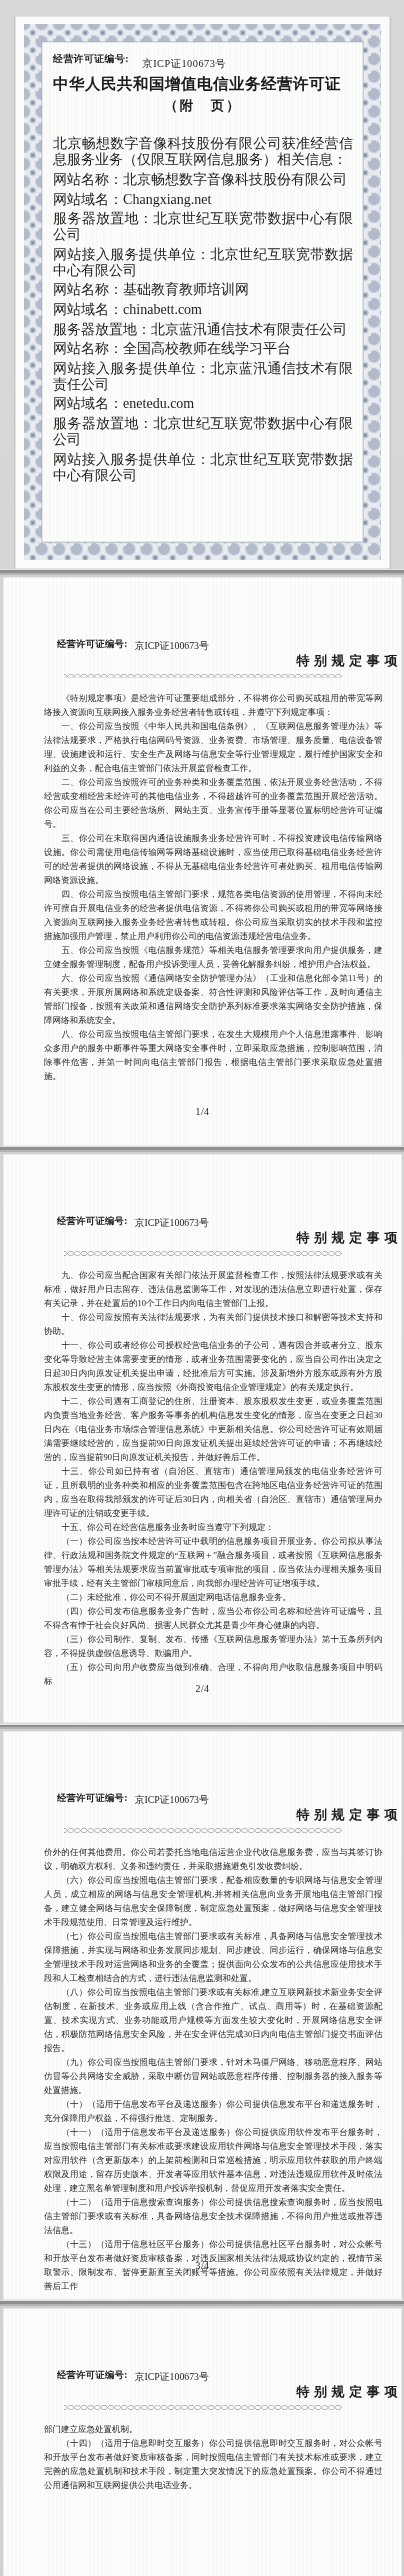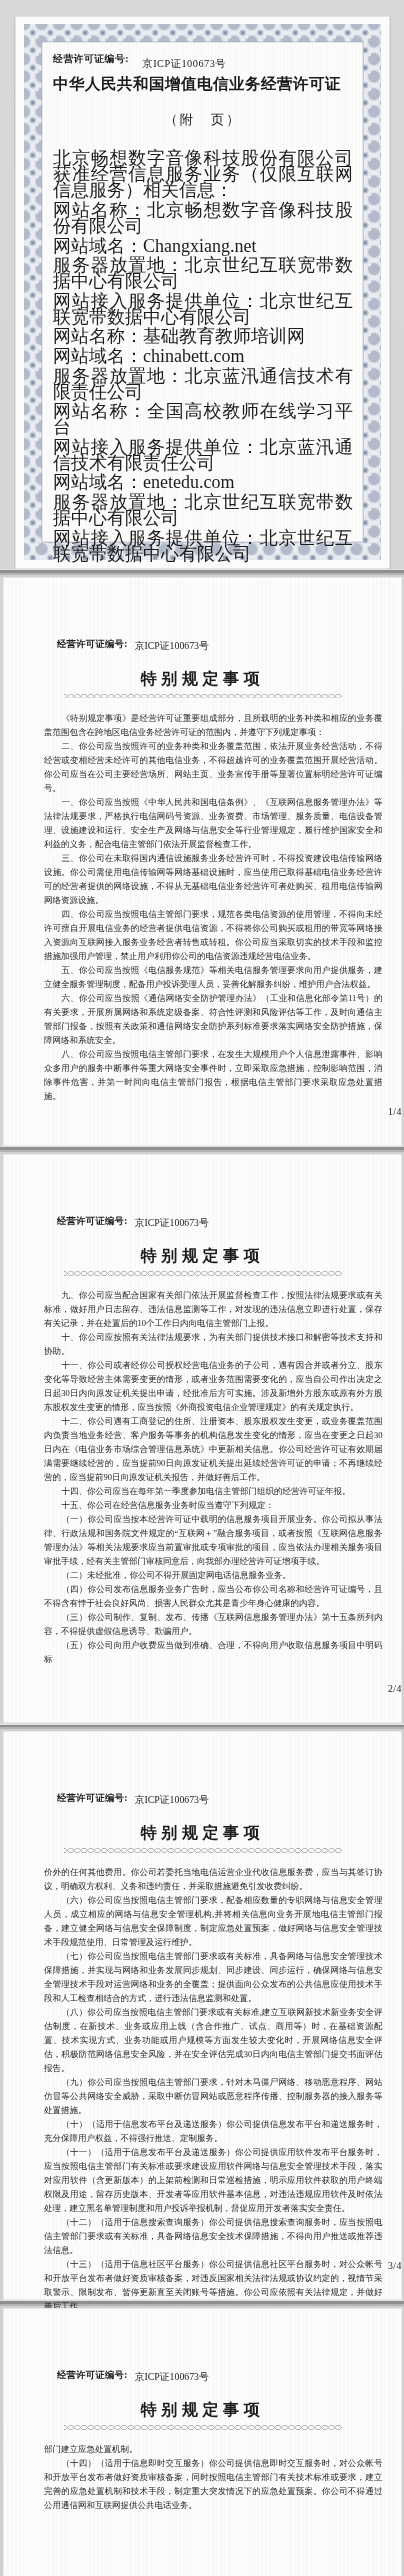--- a/index.html
+++ b/index.html
@@ -31,48 +31,48 @@
   .cert-inner{
     height:100%;box-sizing:border-box;background:#fcfcfa;
     padding:10.3px 10.3px 0 11.3px;
     box-shadow:0 0 0 0.5px #a7afbe, inset 0 0 0 0.5px #c9cfda;
     background-image:repeating-linear-gradient(90deg,rgba(90,100,120,.025) 0 1.5px,transparent 1.5px 3.6px);
   }
   .cert-head{display:flex;align-items:flex-start;}
   .cert-head .lbl{font-weight:bold;font-size:9.8px;letter-spacing:0.5px;white-space:nowrap;}
   .cert-head .num{font-size:10.3px;margin-left:13.4px;transform:translateY(4.1px);letter-spacing:0.5px;white-space:nowrap;}
   .cert-title{text-align:left;font-size:15.5px;font-weight:bold;letter-spacing:0.5px;margin-top:7.2px;}
-  .cert-sub{text-align:center;font-size:13.4px;font-weight:normal;margin-top:16px;letter-spacing:2.1px;}
-  .cert-body{margin-top:21.6px;font-size:18px;line-height:16px;text-align:justify;}
+  .cert-sub{text-align:center;font-size:13.4px;font-weight:bold;margin-top:2px;letter-spacing:2.1px;}
+  .cert-body{margin-top:21.6px;font-size:14px;line-height:16px;text-align:justify;}
   .cert-body p{margin:0 0 3.6px 0;}
 
   
   .sep{height:8.2px;background:linear-gradient(180deg,#e0e0e0 0 1.5px,#8f8f8f 1.5px 3.6px,#b4b4b4 3.6px 6.2px,#d0d0d0 6.2px 8.2px);}
   .doc-page{
     width:399px;height:569px;margin:0 auto;box-sizing:border-box;position:relative;
     background:#fcfcfa;padding-top:61px;
     box-shadow:inset 0 0 0 0.5px #dadada;
     background-image:repeating-linear-gradient(90deg,rgba(80,90,110,.02) 0 1.5px,transparent 1.5px 4.1px);
   }
   .doc-page.last{height:566px;}
   .doc-head{padding-left:54px;display:flex;align-items:flex-start;}
   .doc-head .lbl{font-weight:bold;font-size:9.3px;letter-spacing:0.3px;white-space:nowrap;}
   .doc-head .num{font-size:9.8px;margin-left:7.2px;transform:translateY(2.1px);white-space:nowrap;}
-  .doc-title{text-align:center;font-size:16px;font-weight:bold;letter-spacing:4.6px;margin-top:18px;}
+  .doc-title{text-align:right;font-size:13px;font-weight:bold;letter-spacing:4.6px;margin-top:1px;}
   .zigzag{
     width:278px;height:4.6px;margin:4.1px auto 0;opacity:.75;
     background:
       repeating-linear-gradient(45deg,#8c8c8c 0 0.8px,transparent 0.8px 3.6px),
       repeating-linear-gradient(135deg,#9b9b9b 0 0.8px,transparent 0.8px 3.6px);
     background-size:6.7px 4.6px;
   }
   .doc-body{margin:12.4px 19.6px 0 41px;font-size:8.5px;line-height:14px;text-align:justify;}
   .doc-body p{margin:0;text-indent:2.05em;}
   .doc-body p.noindent{text-indent:0;}
-  .page-no{position:absolute;bottom:29px;left:0;right:0;text-align:right;font-size:9.8px;letter-spacing:0.5px;}
+  .page-no{position:absolute;bottom:29px;left:0;right:0;text-align:center;font-size:9.8px;letter-spacing:0.5px;}
 </style>
 </head>
 <body>
 
 <div class="canvas">
 
   <div class="cert-page">
     <div class="cert-frame">
       <div class="cert-inner">
         <div class="cert-head">
@@ -105,23 +105,23 @@
   <div class="sep"></div>
 
   <div class="doc-page">
     <div class="doc-head">
       <span class="lbl">经营许可证编号:</span>
       <span class="num">京ICP证100673号</span>
     </div>
     <div class="doc-title">特别规定事项</div>
     <div class="zigzag"></div>
     <div class="doc-body">
-        <p>《特别规定事项》是经营许可证重要组成部分，且所载明的业务种类和相应的业务覆盖范围包含在跨地区电信业务经营许可证的范围内，并遵守下列规定事项：</p>
+        <p>《特别规定事项》是经营许可证重要组成部分，不得将你公司购买或租用的带宽等网络接入资源向互联网接入服务业务经营者转售或转租，并遵守下列规定事项：</p>
+        <p>一、你公司应当按照《中华人民共和国电信条例》、《互联网信息服务管理办法》等法律法规要求，严格执行电信网码号资源、业务资费、市场管理、服务质量、电信设备管理、设施建设和运行、安全生产及网络与信息安全等行业管理规定，履行维护国家安全和利益的义务，配合电信主管部门依法开展监督检查工作。</p>
         <p>二、你公司应当按照许可的业务种类和业务覆盖范围，依法开展业务经营活动，不得经营或变相经营未经许可的其他电信业务，不得超越许可的业务覆盖范围开展经营活动。你公司应当在公司主要经营场所、网站主页、业务宣传手册等显著位置标明经营许可证编号。</p>
-        <p>一、你公司应当按照《中华人民共和国电信条例》、《互联网信息服务管理办法》等法律法规要求，严格执行电信网码号资源、业务资费、市场管理、服务质量、电信设备管理、设施建设和运行、安全生产及网络与信息安全等行业管理规定，履行维护国家安全和利益的义务，配合电信主管部门依法开展监督检查工作。</p>
         <p>三、你公司在未取得国内通信设施服务业务经营许可时，不得投资建设电信传输网络设施。你公司需使用电信传输网等网络基础设施时，应当使用已取得基础电信业务经营许可的经营者提供的网络设施，不得从无基础电信业务经营许可者处购买、租用电信传输网网络资源设施。</p>
         <p>四、你公司应当按照电信主管部门要求，规范各类电信资源的使用管理，不得向未经许可擅自开展电信业务的经营者提供电信资源，不得将你公司购买或租用的带宽等网络接入资源向互联网接入服务业务经营者转售或转租。你公司应当采取切实的技术手段和监控措施加强用户管理，禁止用户利用你公司的电信资源违规经营电信业务。</p>
         <p>五、你公司应当按照《电信服务规范》等相关电信服务管理要求向用户提供服务，建立健全服务管理制度，配备用户投诉受理人员，妥善化解服务纠纷，维护用户合法权益。</p>
         <p>六、你公司应当按照《通信网络安全防护管理办法》（工业和信息化部令第11号）的有关要求，开展所属网络和系统定级备案、符合性评测和风险评估等工作，及时向通信主管部门报备，按照有关政策和通信网络安全防护系列标准要求落实网络安全防护措施，保障网络和系统安全。</p>
         <p>八、你公司应当按照电信主管部门要求，在发生大规模用户个人信息泄露事件、影响众多用户的服务中断事件等重大网络安全事件时，立即采取应急措施，控制影响范围，消除事件危害，并第一时间向电信主管部门报告，根据电信主管部门要求采取应急处置措施。</p>
       </div>
     <div class="page-no">1/4</div>
   </div>
 
   <div class="sep"></div>
@@ -131,21 +131,21 @@
       <span class="lbl">经营许可证编号:</span>
       <span class="num">京ICP证100673号</span>
     </div>
     <div class="doc-title">特别规定事项</div>
     <div class="zigzag"></div>
     <div class="doc-body">
         <p>九、你公司应当配合国家有关部门依法开展监督检查工作，按照法律法规要求或有关标准，做好用户日志留存、违法信息监测等工作，对发现的违法信息立即进行处置，保存有关记录，并在处置后的10个工作日内向电信主管部门上报。</p>
         <p>十、你公司应按照有关法律法规要求，为有关部门提供技术接口和解密等技术支持和协助。</p>
         <p>十一、你公司或者经你公司授权经营电信业务的子公司，遇有因合并或者分立、股东变化等导致经营主体需要变更的情形，或者业务范围需要变化的，应当自公司作出决定之日起30日内向原发证机关提出申请，经批准后方可实施。涉及新增外方股东或原有外方股东股权发生变更的情形，应当按照《外商投资电信企业管理规定》的有关规定执行。</p>
         <p>十二、你公司遇有工商登记的住所、注册资本、股东股权发生变更，或业务覆盖范围内负责当地业务经营、客户服务等事务的机构信息发生变化的情形，应当在变更之日起30日内在《电信业务市场综合管理信息系统》中更新相关信息。你公司经营许可证有效期届满需要继续经营的，应当提前90日向原发证机关提出延续经营许可证的申请；不再继续经营的，应当提前90日向原发证机关报告，并做好善后工作。</p>
-        <p>十四、你公司应当在每年第一季度参加电信主管部门组织的经营许可证年报。</p>
+        <p>十三、你公司如已持有省（自治区、直辖市）通信管理局颁发的电信业务经营许可证，且所载明的业务种类和相应的业务覆盖范围包含在跨地区电信业务经营许可证的范围内，应当在取得我部颁发的许可证后30日内，向相关省（自治区、直辖市）通信管理局办理许可证的注销或变更手续。</p>
         <p>十五、你公司在经营信息服务业务时应当遵守下列规定：</p>
         <p>（一）你公司应当按本经营许可证中载明的信息服务项目开展业务。你公司拟从事法律、行政法规和国务院文件规定的“互联网＋”融合服务项目，或者按照《互联网信息服务管理办法》等相关法规要求应当前置审批或专项审批的项目，应当依法办理相关服务项目审批手续，经有关主管部门审核同意后，向我部办理经营许可证增项手续。</p>
         <p>（二）未经批准，你公司不得开展固定网电话信息服务业务。</p>
         <p>（四）你公司发布信息服务业务广告时，应当公布你公司名称和经营许可证编号，且不得含有悖于社会良好风尚、损害人民群众尤其是青少年身心健康的内容。</p>
         <p>（三）你公司制作、复制、发布、传播《互联网信息服务管理办法》第十五条所列内容，不得提供虚假信息诱导、欺骗用户。</p>
         <p>（五）你公司向用户收费应当做到准确、合理，不得向用户收取信息服务项目中明码标</p>
       </div>
     <div class="page-no">2/4</div>
   </div>
 

